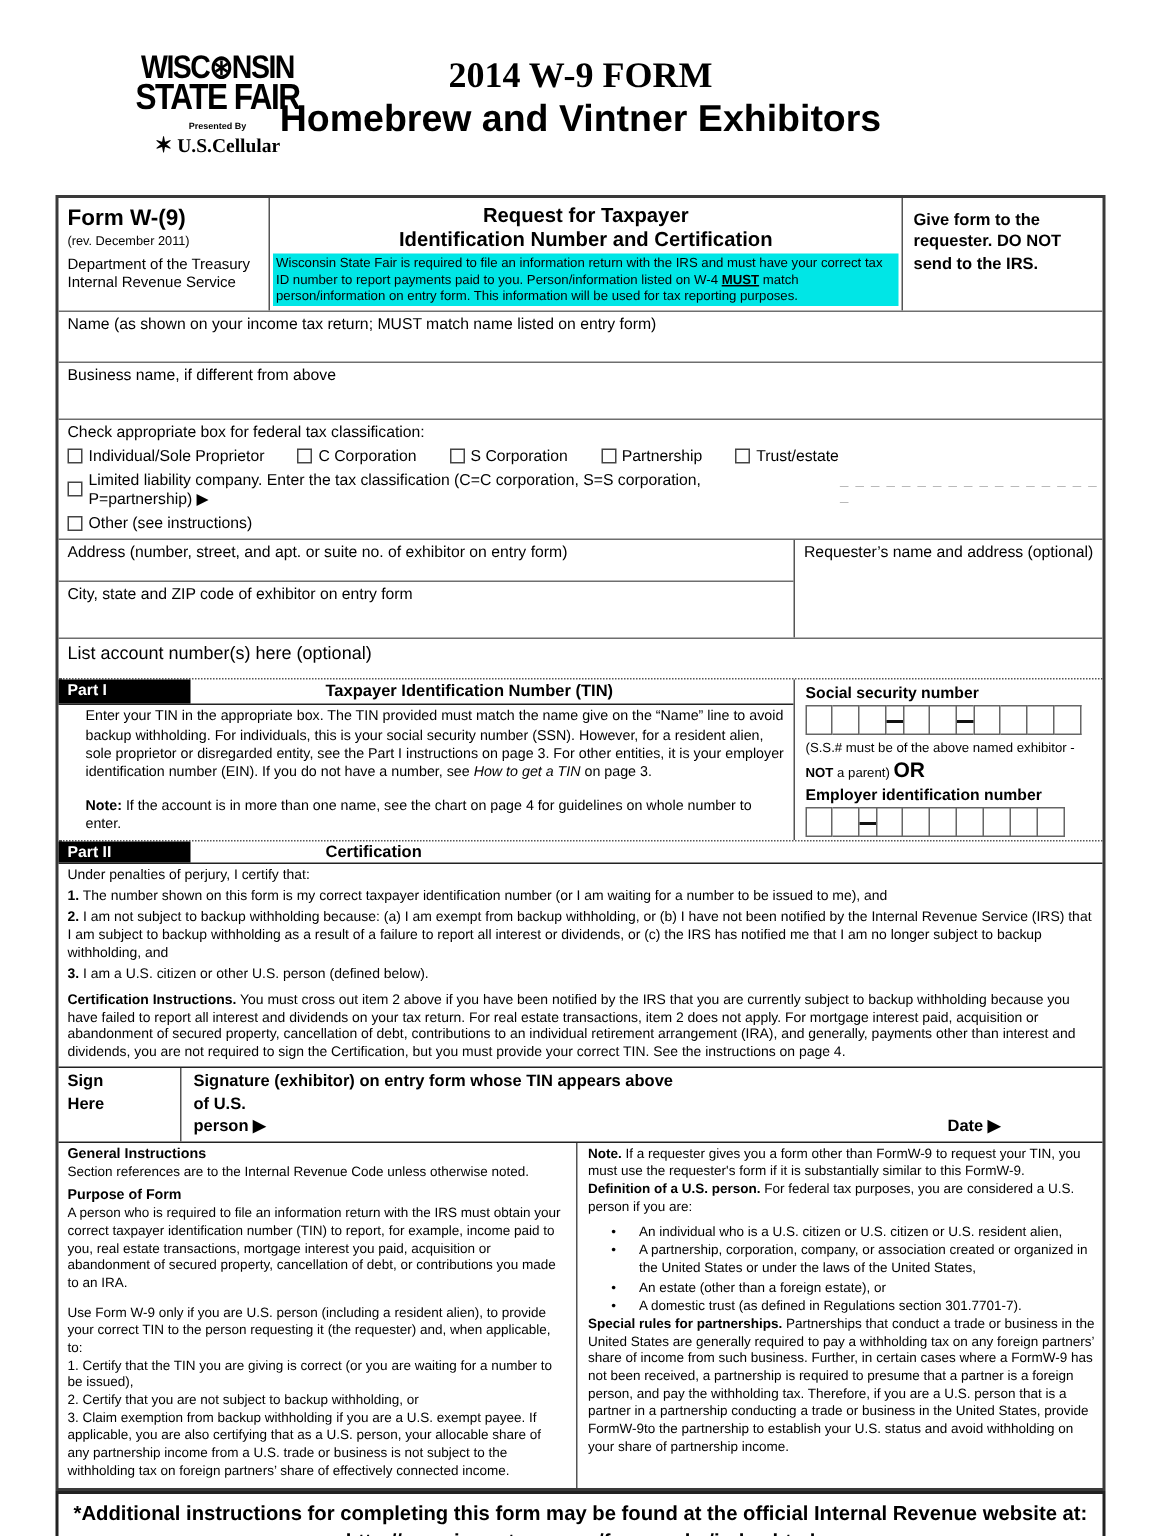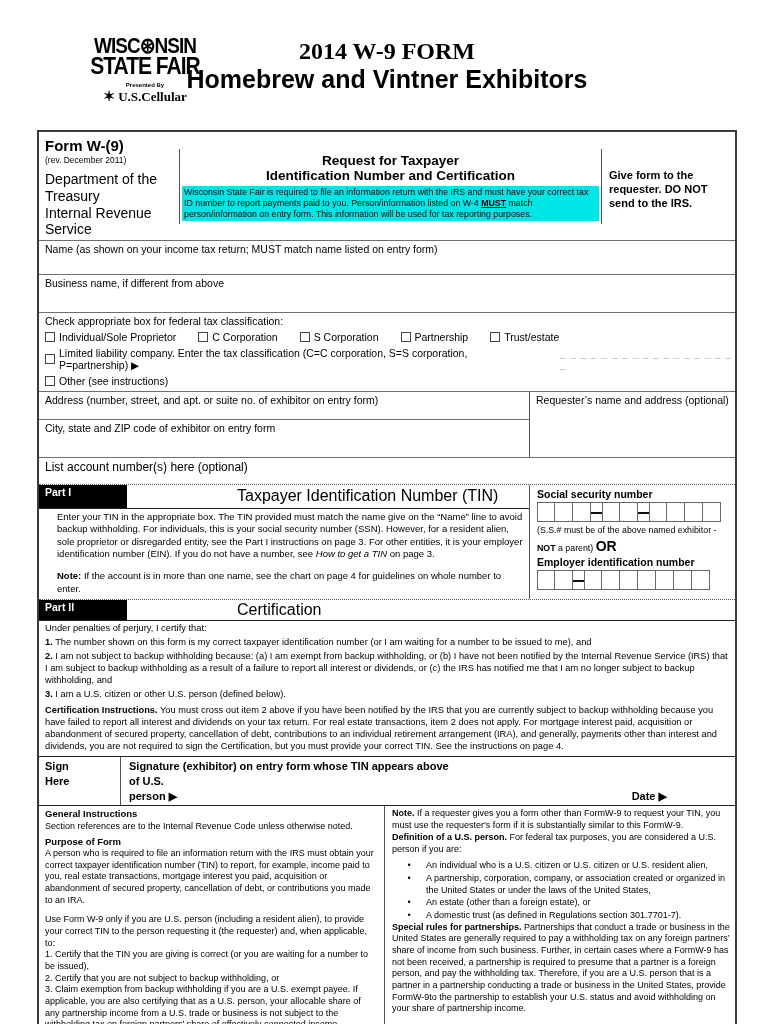--- a/index.html
+++ b/index.html
@@ -17,28 +17,28 @@
   .logo-line2 { font-weight:bold; font-size:21px; letter-spacing:-1px; transform:scaleY(1.15); line-height:1.0; }
   .logo-presented { font-size:6px; font-weight:bold; margin-top:6px; }
   .logo-sponsor { font-size:13px; font-weight:bold; font-family:"Liberation Serif", serif; }
   .logo-star { font-size:14px; }
   .title-block { text-align:center; padding-top:10px; }
   .title-1 { font-family:"Liberation Serif", serif; font-weight:bold; font-size:24px; }
   .title-2 { font-weight:bold; font-size:25px; }
 
   
   .form-box { border:2px solid #3a3a3a; }
-  .row { border-top:1px solid #6e6e6e; position:relative;align-items:center; }
+  .row { border-top:1px solid #6e6e6e; position:relative; }
   .row:first-child { border-top:none; }
 
   .header-row { display:flex; }
   .hcell-left { width:140px; padding:5px 4px 2px 6px; }
   .form-name { font-weight:bold; font-size:15px; }
   .form-rev { font-size:8.5px; margin-top:1px; }
-  .form-dept { font-size:14px; margin-top:6px; line-height:1.2; }
+  .form-dept { font-size:10px; margin-top:6px; line-height:1.2; }
   .hcell-center { flex:1; border-left:1px solid #555; border-right:1px solid #555; padding:2px 0 2px 0; }
   .center-title { text-align:center; font-weight:bold; font-size:13.5px; line-height:1.15; padding-top:2px; }
   .hl-para { margin:2px 2px 1px 2px; font-size:8.8px; line-height:1.25; background:#00e6e6; padding:1px 2px; }
   .hl-must { font-weight:bold; text-decoration:underline; }
   .hcell-right { width:133px; padding:8px 5px 2px 7px; font-weight:bold; font-size:11px; line-height:1.3; }
 
   .field-row { padding:2px 0 0 6px; font-size:10.5px; }
   .name-row { height:34px; }
   .business-row { height:38px; }
 
@@ -52,21 +52,21 @@
   .addr-left { width:490px; }
   .addr-row { height:28px; padding:2px 0 0 6px; font-size:10.5px; border-bottom:1px solid #6e6e6e; }
   .city-row { height:37px; padding:2px 0 0 6px; font-size:10.5px; }
   .req-cell { flex:1; border-left:1px solid #555; padding:2px 4px 0 6px; font-size:10.5px; }
   .account-row { height:27px; padding:2px 0 0 6px; font-size:12px; }
 
   
   .part-section { border-top:1px dotted #555; }
   .part-header { display:flex; align-items:stretch; border-bottom:1px solid #222; }
   .part-badge { background:#000; color:#fff; font-weight:bold; font-size:10.5px; width:88px; padding:1px 0 1px 6px; }
-  .part-title { font-weight:normal; font-size:16px; padding:1px 0 1px 90px;margin-left:20px; }
+  .part-title { font-weight:bold; font-size:11px; padding:1px 0 1px 90px; }
 
   .part1-body { display:flex; }
   .p1-left { width:490px; padding:2px 6px 4px 6px; font-size:9.5px; line-height:1.3; min-height:96px; }
   .p1-note { margin-top:10px; }
   .p1-right { flex:1; border-left:1px solid #555; padding:3px 4px 2px 7px; }
   .ssn-label { font-weight:bold; font-size:10.5px; }
   .digit-row { display:flex; align-items:center; margin-top:2px; }
   .digit-box { width:18px; height:20px; border:1px solid #666; border-left:none; flex:none; }
   .digit-box.first { border-left:1px solid #666; }
   .digit-dash { width:11px; height:20px; position:relative; flex:none; border-top:1px solid #666; border-bottom:1px solid #666; }

